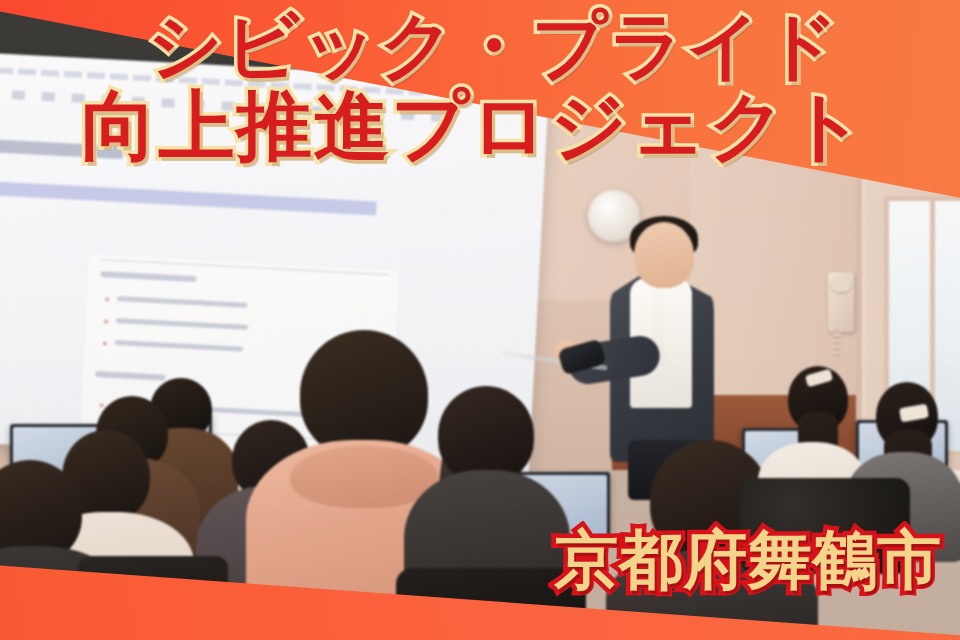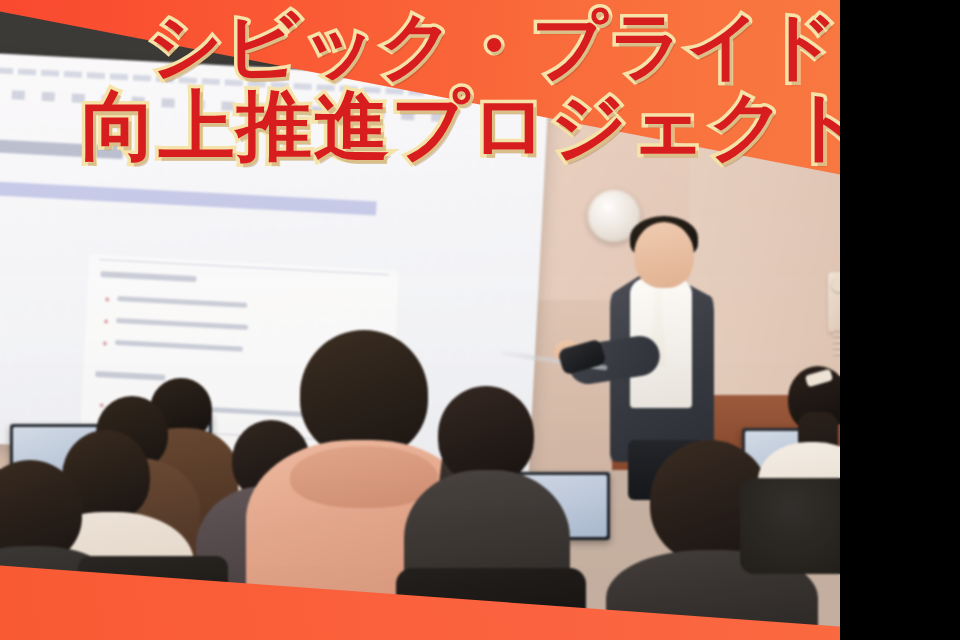--- a/index.html
+++ b/index.html
@@ -1,23 +1,22 @@
 <!DOCTYPE html>
 <html lang="ja"><head>
 <meta charset="utf-8">
 <style>
   html,body{margin:0;padding:0;background:#000;}
   body{font-family:"Liberation Sans", sans-serif;}
 
   #stage{
     position:relative;
-    width:816px;height:640px;
+    width:960px;height:640px;
     overflow:hidden;
     background:#c9b5a6;
-    padding-left:24px;
   }
 
   
   .photo{position:absolute;inset:0;overflow:hidden;}
 
   
   .wall{
     position:absolute;left:0;top:0;width:960px;height:470px;
     background:linear-gradient(175deg,#e6cfc0 0%,#e9d3c4 35%,#dcc3b2 70%,#d2b7a6 100%);
   }
@@ -418,14 +417,17 @@
   </div>
 
   <div class="band-top"></div>
   <div class="band-bottom"></div>
 
   <div class="title-wrap">
     <div class="title-line" id="title-line-1">シビック・プライド</div>
     <div class="title-line" id="title-line-2">向上推進プロジェクト</div>
   </div>
 
+  <div class="city-wrap">
+    <div class="city-name">京都府舞鶴市</div>
+  </div>
 
 </div>
 
 </body></html>

